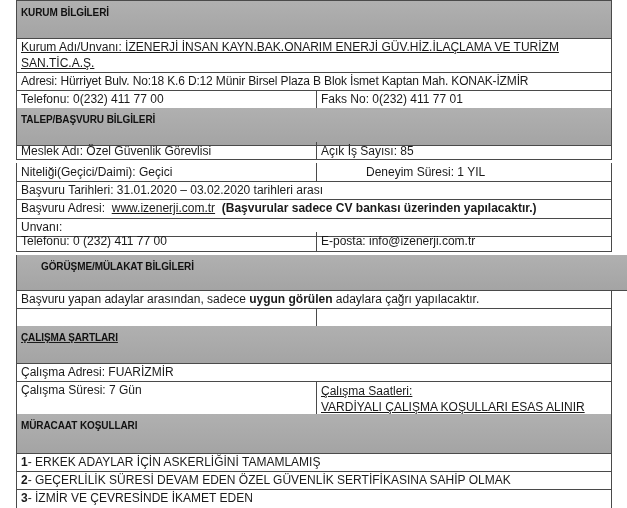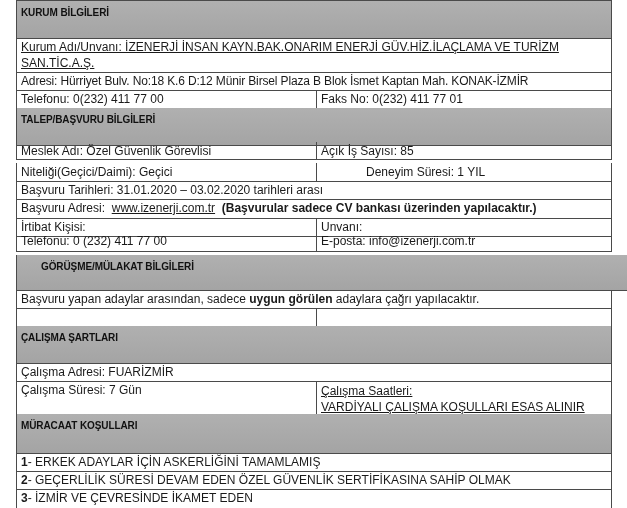--- a/index.html
+++ b/index.html
@@ -54,42 +54,41 @@
   </div>
   <div class="row" style="top:181px;height:18px;">
     <div class="cell full">Başvuru Tarihleri: 31.01.2020 – 03.02.2020 tarihleri arası</div>
   </div>
   <div class="row" style="top:199px;height:19px;">
     <div class="cell full">
       <span style="white-space:pre;">Başvuru Adresi:  </span><span class="link">www.izenerji.com.tr</span><b style="white-space:pre;">  (Başvurular sadece CV bankası üzerinden yapılacaktır.)</b>
     </div>
   </div>
   <div class="row" style="top:218px;height:18px;">
-    <div class="cell left">İrtibat Kişisi:</div>
     <div class="cell right">Unvanı:</div>
   </div>
   <div class="row" style="top:232px;height:19px;">
     <div class="cell left">Telefonu: 0 (232) 411 77 00</div>
     <div class="cell right">E-posta: info@izenerji.com.tr</div>
   </div>
 
   <div class="row hdr" style="top:255px;height:35px;padding-left:20px;">
     <div class="cell full">GÖRÜŞME/MÜLAKAT BİLGİLERİ</div>
   </div>
   <div class="row" style="top:290px;height:18px;">
     <div class="cell full">
       <span style="white-space:pre;">Başvuru yapan adaylar arasından, sadece </span><b>uygun görülen</b><span style="white-space:pre;"> adaylara çağrı yapılacaktır.</span>
     </div>
   </div>
   <div class="row" style="top:308px;height:18px;">
     <div class="cell left"></div>
     <div class="cell right"></div>
   </div>
 
-  <div class="row hdr" style="top:326px;height:37px;">
+  <div class="row hdr" style="top:326px;height:37px;text-decoration:underline;">
     <div class="cell full">ÇALIŞMA ŞARTLARI</div>
   </div>
   <div class="row" style="top:363px;height:18px;">
     <div class="cell full">Çalışma Adresi:  FUARİZMİR</div>
   </div>
   <div class="row" style="top:381px;height:33px;">
     <div class="cell left">Çalışma Süresi:  7 Gün</div>
     <div class="cell right wrap">
       <span>Çalışma Saatleri:</span><br>
       <span>VARDİYALI ÇALIŞMA KOŞULLARI ESAS ALINIR</span>

